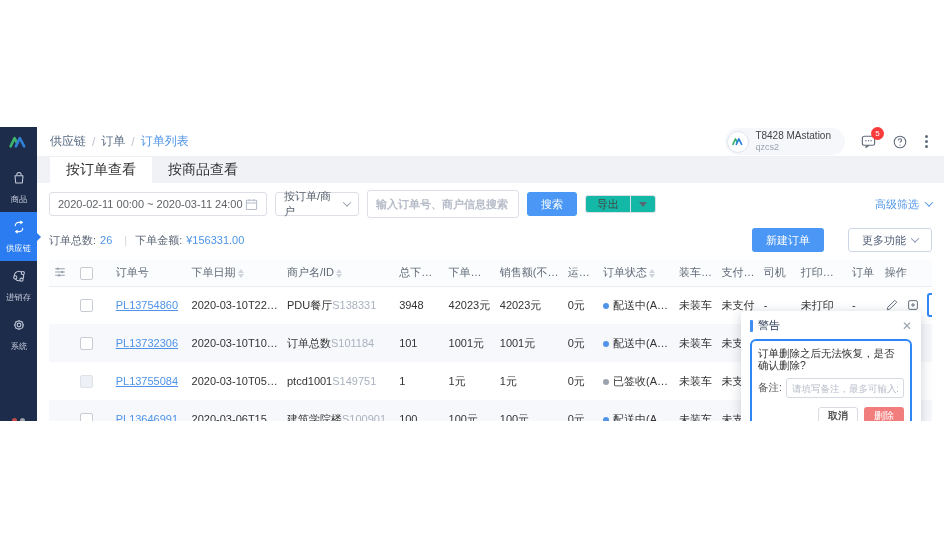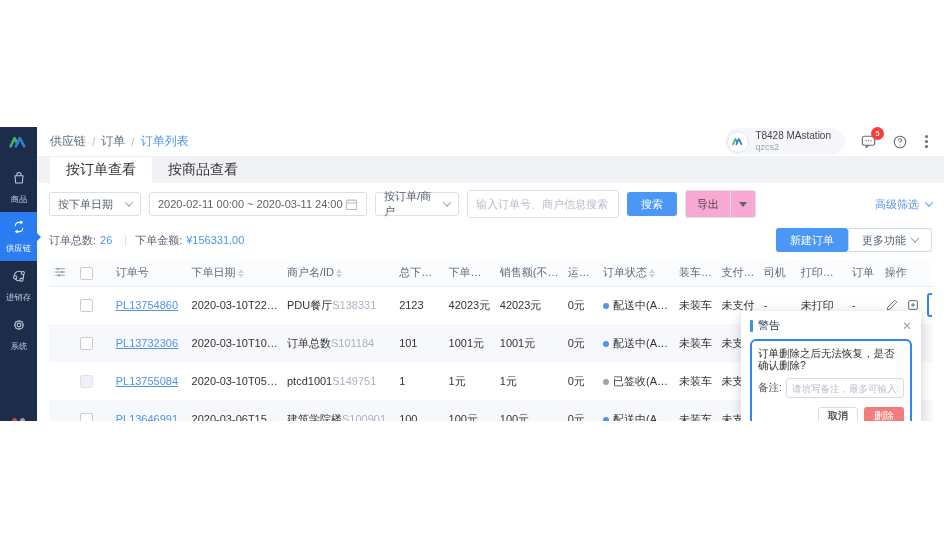--- a/index.html
+++ b/index.html
@@ -40,35 +40,35 @@
   .tabbar { height:26px; background:#f0f2f5; display:flex; align-items:stretch; padding-left:13px; flex:none; }
   .tab { font-size:14px; color:#303133; padding:0 16px; display:flex; align-items:center; cursor:pointer; }
   .tab.active { background:#fff; }
 
   
   .panel { flex:1; background:#fff; padding:0 12px; overflow:hidden; }
   .filters { display:flex; align-items:center; gap:8px; padding:7px 0 6px; }
   .sel { display:flex; align-items:center; justify-content:space-between; border:1px solid #dcdfe6; border-radius:3px; height:24px; padding:0 8px; font-size:11px; color:#555e6b; cursor:pointer; background:#fff; }
   .chev { width:6px; height:6px; border-right:1.2px solid #97a0ae; border-bottom:1.2px solid #97a0ae; transform:rotate(45deg) translate(-1px,-1px); margin-left:7px; flex:none; }
   .datebox { display:flex; align-items:center; justify-content:space-between; border:1px solid #dcdfe6; border-radius:3px; height:24px; padding:0 8px; font-size:11px; color:#606266; width:218px; cursor:pointer; background:#fff; }
-  .txtin { border:1px solid #dcdfe6; border-radius:3px; height:24px; padding:13px 8px; font-size:11px; color:#333; width:152px; background:#fff; }
+  .txtin { border:1px solid #dcdfe6; border-radius:3px; height:24px; padding:13px 8px; font-size:11px; color:#333; width:152px; background:#fff;font-weight:bold; }
   .txtin::placeholder { color:#b6bcc8; }
   .btn { height:24px; border-radius:3px; font-size:11px; padding:0 13px; cursor:pointer; border:1px solid transparent; display:inline-flex; align-items:center; justify-content:center; }
   .btn-primary { background:#4a97f5; color:#fff; }
-  .split { display:flex; align-items:stretch; border:1px solid #dcdfe6; border-radius:3px; overflow:hidden; height:28px; background:#f9a8d4; }
+  .split { display:flex; align-items:stretch; border:1px solid #dcdfe6; border-radius:3px; overflow:hidden; height:18px; background:#14b8a6; }
   .split .part { display:flex; align-items:center; padding:0 11px; font-size:11px; color:#444; cursor:pointer; }
   .split .caretpart { border-left:1px solid #dcdfe6; padding:0 8px; display:flex; align-items:center; cursor:pointer; }
   .caret-dn { width:0; height:0; border-left:4px solid transparent; border-right:4px solid transparent; border-top:5px solid #5a6575; }
   .advfilter { margin-left:auto; display:flex; align-items:center; font-size:11px; color:#4f94e8; cursor:pointer; }
   .advfilter .chev { border-color:#4f94e8; }
 
   .summary { display:flex; align-items:center; padding:4px 0 8px; font-size:11px; color:#5b6575; }
   .summary b { color:#4f94e8; font-weight:normal; margin:0 4px; }
   .summary .pipe { color:#d3d7de; margin:0 8px; }
-  .summary-actions { margin-left:auto; display:flex; gap:0; }
+  .summary-actions { margin-left:auto; display:flex; gap:24px; }
   .btn-outline { background:#fff; border:1px solid #ccd6e4; color:#55627a; }
   .btn-outline .chev { border-color:#8b97ad; margin-left:6px; }
 
   
   table { width:100%; border-collapse:collapse; table-layout:fixed; }
   th,td { font-weight:normal; text-align:left; font-size:11px; padding:0 4px; overflow:hidden; white-space:nowrap; text-overflow:ellipsis; }
   thead th { color:#606a78; height:26px; border-bottom:1px solid #e9ecf1; background:#fbfcfd; }
   tbody td { height:38px; color:#333; }
   tbody tr:nth-child(even) td { background:#f7f8fb; }
   .cb { width:13px; height:13px; border:1px solid #c6cbd4; border-radius:2px; background:#fff; display:inline-block; vertical-align:middle; cursor:pointer; }
@@ -205,24 +205,20 @@
       </div>
 
       <div class="tabbar">
         <div class="tab active">按订单查看</div>
         <div class="tab">按商品查看</div>
       </div>
 
       <div class="panel">
 
         <div class="filters">
-          <div class="sel" style="width:92px">
-            <span>按下单日期</span>
-              <i class="chev"></i>
-          </div>
           <div class="datebox">
             <span>2020-02-11 00:00 ~ 2020-03-11 24:00</span>
             <svg viewBox="0 0 14 14" width="13" height="13" fill="none" stroke="#b6bcc8" stroke-width="1.1">
               <rect x="1.5" y="2.5" width="11" height="10" rx="1"></rect>
                 <path d="M1.5 5.5h11M4.5 1.2v2.3M9.5 1.2v2.3"></path>
             </svg>
           </div>
           <div class="sel" style="width:84px">
             <span>按订单/商户</span>
               <i class="chev"></i>
@@ -317,21 +313,21 @@
                 <th><span>操作</span></th>
               </tr>
           </thead>
           <tbody id="table-body">
               <tr>
                 <td></td>
                 <td><span class="cb"></span></td>
                 <td><a class="olink">PL13754860</a></td>
                 <td>2020-03-10T22:56:41</td>
                 <td><span>PDU餐厅</span><span class="mid">S138331</span></td>
-                <td>2123</td>
+                <td>3948</td>
                 <td>42023元</td>
                 <td>42023元</td>
                 <td>0元</td>
                 <td><span class="dot blue"></span>配送中(A-3-1)</td>
                 <td>未装车</td>
                 <td>未支付</td>
                 <td>-</td>
                 <td>未打印</td>
                 <td>-</td>
                 <td>

